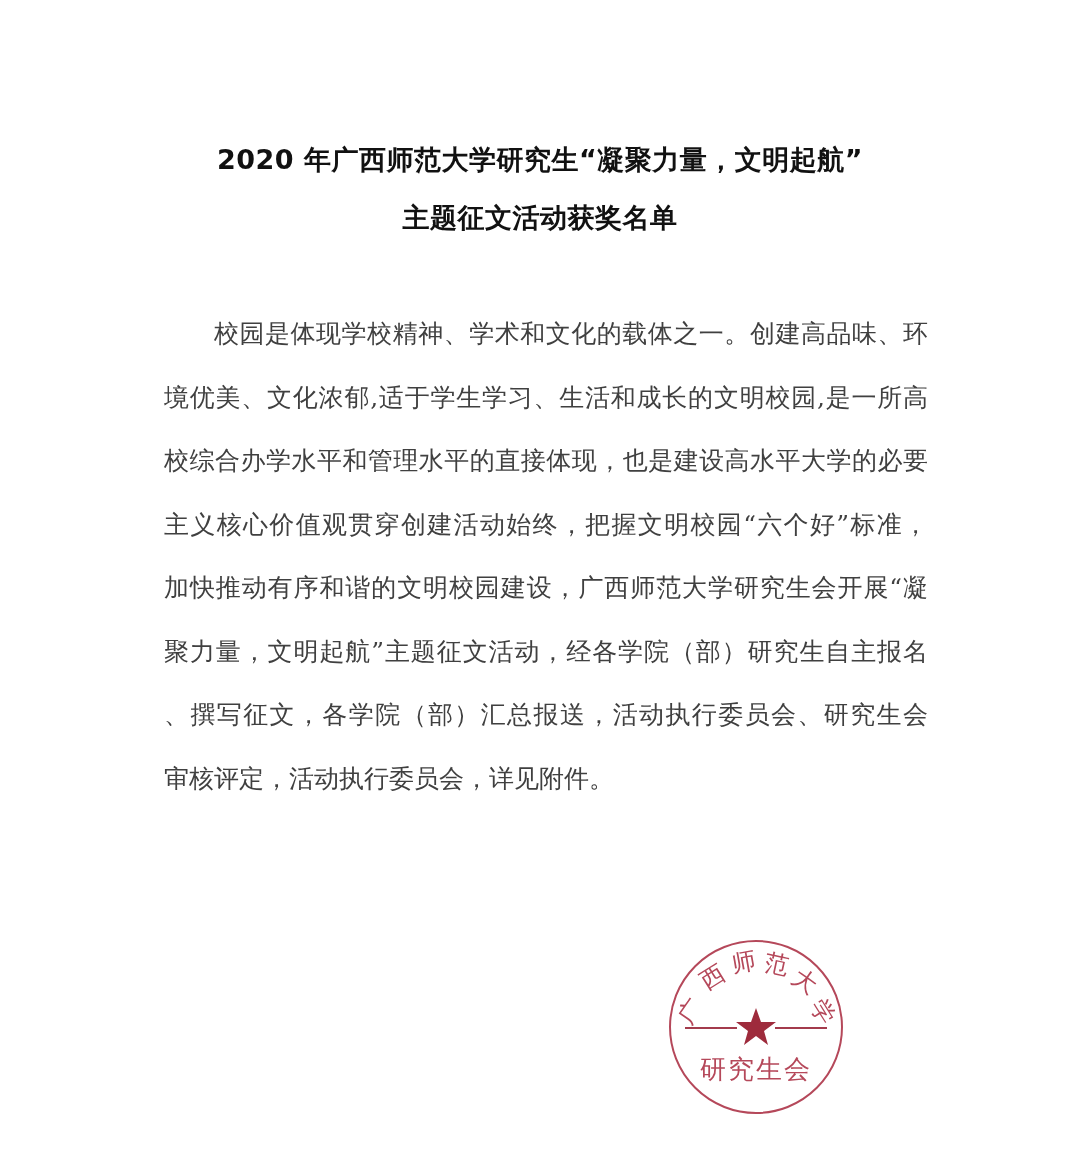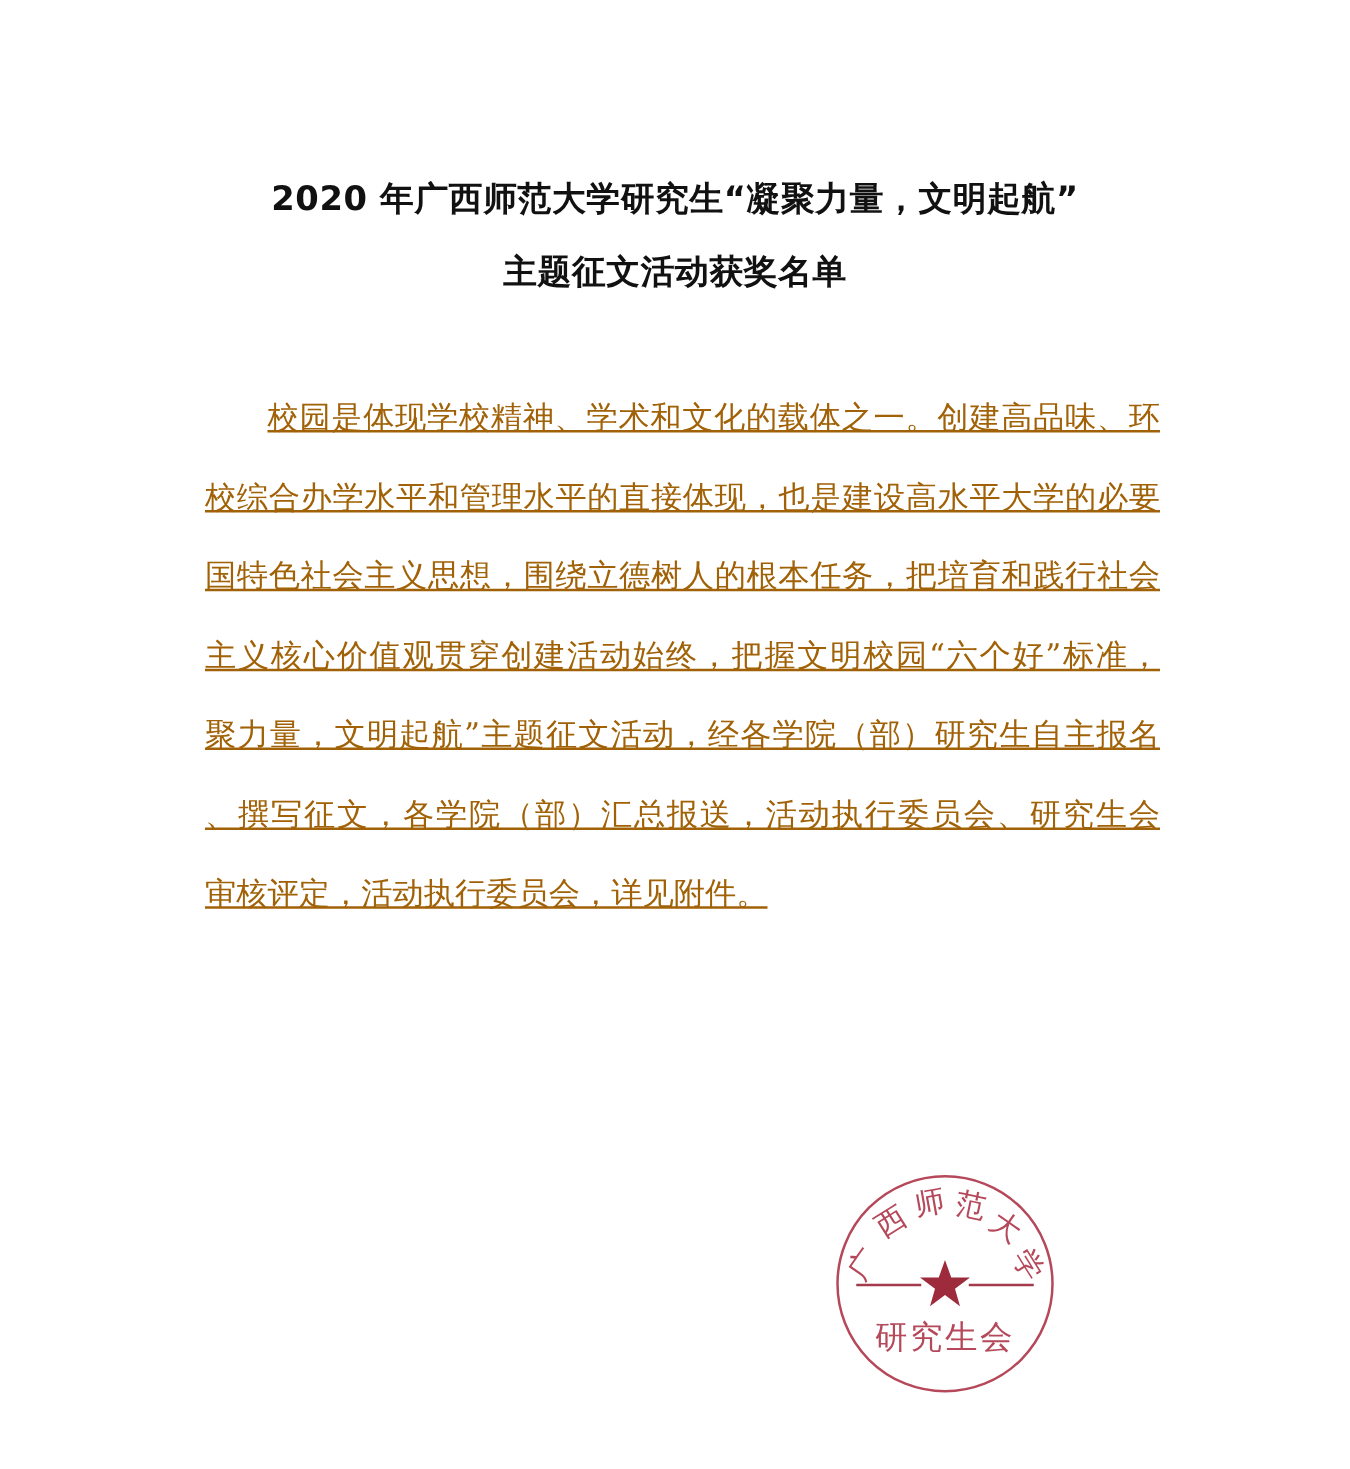--- a/index.html
+++ b/index.html
@@ -43,22 +43,21 @@
       margin-top: 18px;
     }
     .body-text {
       position: absolute;
       left: 164px;
       top: 270px;
       width: 764px;
       font-family: "DejaVu Serif", "Liberation Serif", serif;
       font-size: 25px;
       line-height: 63.5px;
-      color: #a16207;
-      text-decoration: underline;
+      color: #404040;
     }
     .body-line {
       display: block;
       white-space: nowrap;
       height: 63.5px;
       text-align: justify;
       text-align-last: justify;
     }
     .body-line.indent {
       padding-left: 50px;
@@ -84,23 +83,24 @@
 
 <div class="page">
 
   <div class="title-block">
     <div class="title-line">2020 年广西师范大学研究生“凝聚力量，文明起航”</div>
     <div class="title-line second">主题征文活动获奖名单</div>
   </div>
 
   <div class="body-text">
     <span class="body-line indent">校园是体现学校精神、学术和文化的载体之一。创建高品味、环</span>
+    <span class="body-line">境优美、文化浓郁,适于学生学习、生活和成长的文明校园,是一所高</span>
     <span class="body-line">校综合办学水平和管理水平的直接体现，也是建设高水平大学的必要</span>
-    <span class="body-line">国特色社会主义思想，围绕立德树人的根本任务，把培育和践行社会</span>
     <span class="body-line">主义核心价值观贯穿创建活动始终，把握文明校园“六个好”标准，</span>
+    <span class="body-line">加快推动有序和谐的文明校园建设，广西师范大学研究生会开展“凝</span>
     <span class="body-line">聚力量，文明起航”主题征文活动，经各学院（部）研究生自主报名</span>
     <span class="body-line">、撰写征文，各学院（部）汇总报送，活动执行委员会、研究生会</span>
     <span class="body-line last">审核评定，活动执行委员会，详见附件。</span>
   </div>
 
   <div class="seal">
     <svg viewBox="0 0 178 178" xmlns="http://www.w3.org/2000/svg">
       <circle cx="89" cy="89" r="86" fill="none" stroke="#b5485a" stroke-width="2"></circle>
       <g font-family="DejaVu Serif, Liberation Serif, serif" font-size="24" fill="#b5485a" text-anchor="middle">
         <text transform="translate(30,78) rotate(-55)">广</text>

